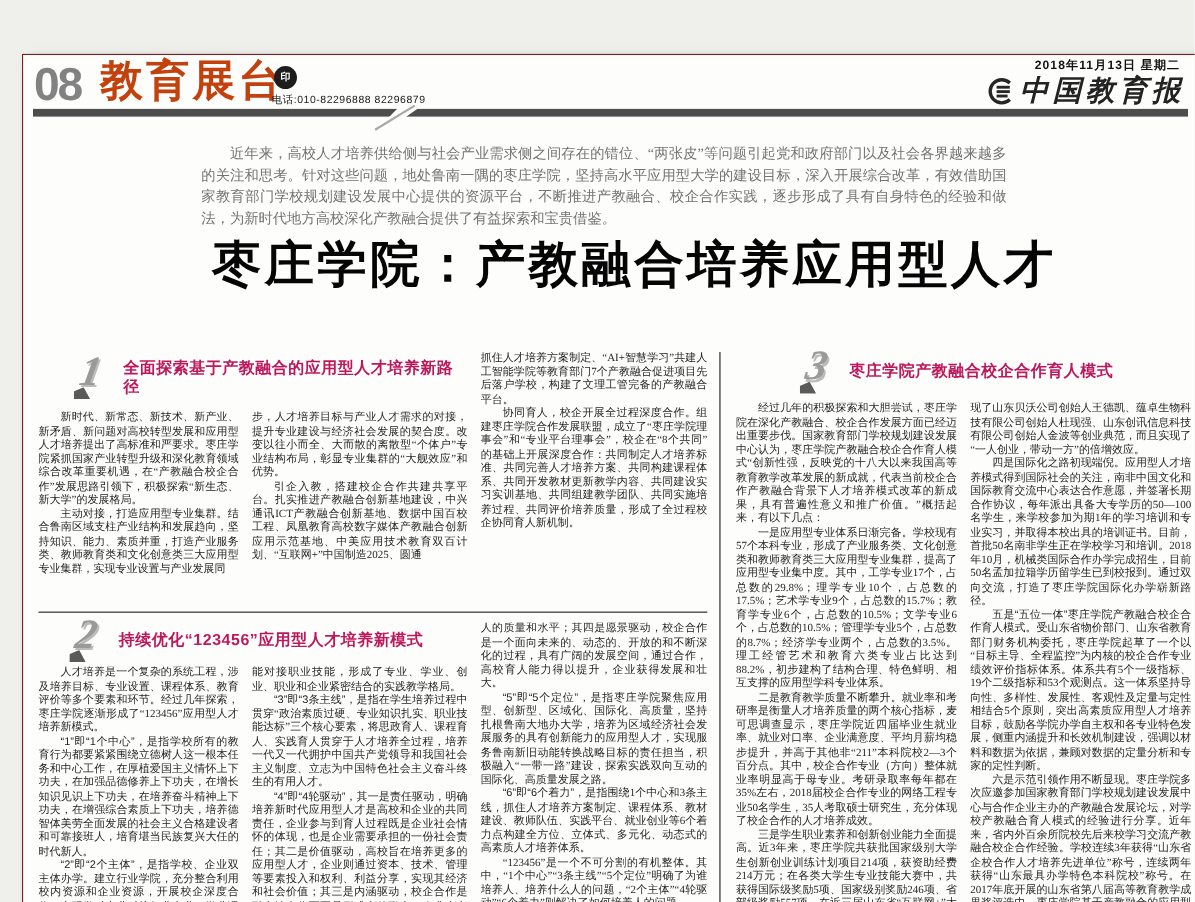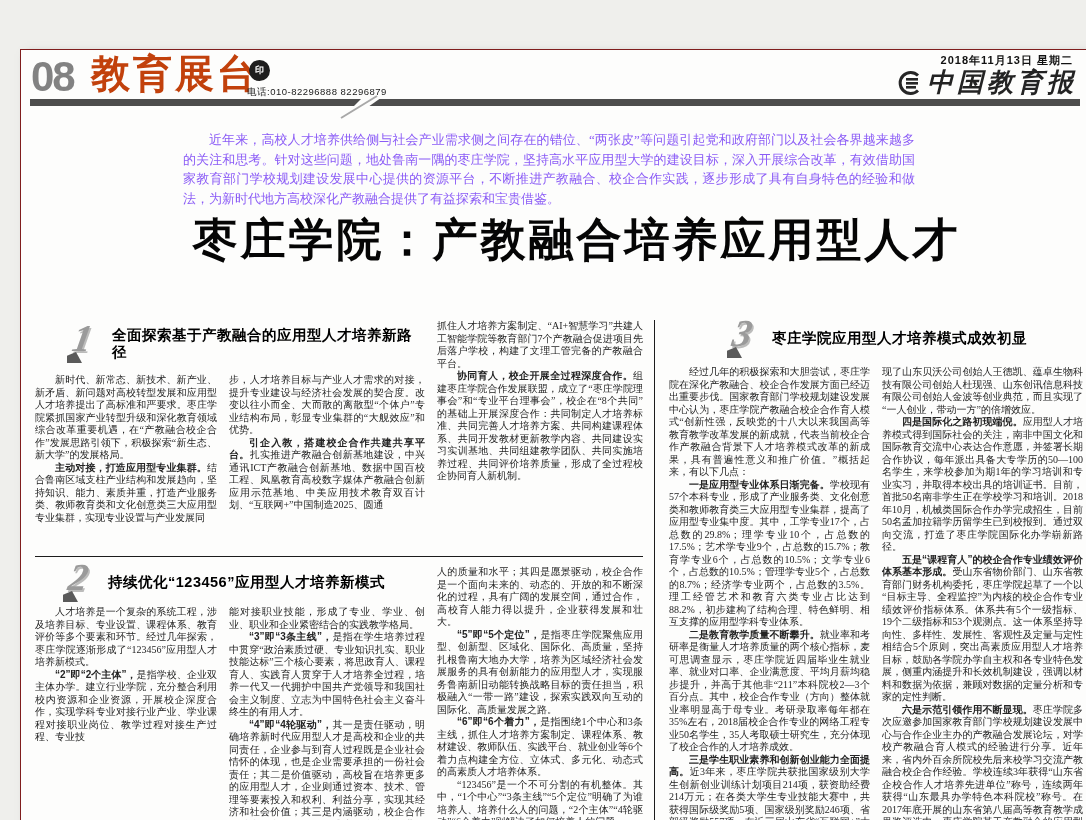--- a/index.html
+++ b/index.html
@@ -27,59 +27,59 @@
   .phone { position:absolute; left:226px; top:37px;
     font:400 9.5px/1 "Liberation Sans",sans-serif; color:#1a1a1a; letter-spacing:.5px; }
   .date { position:absolute; right:16px; top:5px;
     font:700 11px/1 "Liberation Sans",sans-serif; color:#111; letter-spacing:1px; }
   .logo { position:absolute; right:12px; top:20px; display:flex; align-items:flex-end; gap:4px; }
   .logo-text { font:700 italic 26px/1 "Liberation Serif",serif; color:#232323; letter-spacing:4px; }
   .rule-bar { position:absolute; left:9px; right:9px; top:49px; height:7px; background:#4d4d4d; }
   .swoosh { position:absolute; left:275px; top:-8px; }
   
   .intro { position:absolute; left:162px; top:80px; width:732px;
-    font:500 13px/19.5px "Liberation Serif",serif; color:#8b5cf6; text-align:justify; }
+    font:500 13px/19.5px "Liberation Serif",serif; color:#737373; text-align:justify; }
   .intro p { margin:0; text-indent:2em; }
   .headline { position:absolute; left:0; right:0; top:164px; margin:0; text-align:center;
     font:900 45px/1.15 "Liberation Sans","DejaVu Sans",sans-serif;
     color:#050505; letter-spacing:3px;padding-left:43px; }
   
   .content { position:absolute; left:14px; top:262px; width:1048px; height:538px; }
   .left-region { position:absolute; left:0; top:0; width:608px; height:538px; }
   .v-divider { position:absolute; left:619px; top:8px; bottom:4px; width:0; border-left:1px solid #1c1c1c; }
   .right-region { position:absolute; left:634px; top:4px; width:414px; height:534px; }
   .h-rule { position:absolute; left:0; top:244px; width:608px; border-top:1px solid #1c1c1c; }
   .sec { position:absolute; width:100%; }
   .sec1 { top:6px; height:236px; }
   .sec2 { top:252px; height:286px; }
   .pair { position:absolute; left:0; top:0; width:390px; height:100%; }
   .sec-header { display:flex; align-items:center; gap:9px; }
   .sec1 .sec-header { height:52px; padding-left:30px; }
   .sec2 .sec-header { height:38px; padding-left:26px; }
   .sec3 .sec-header { height:46px; padding-left:56px; }
-  .sec-title { font:700 14.5px/1.2 "Liberation Sans","DejaVu Sans",sans-serif; color:#000000; letter-spacing:.5px; }
+  .sec-title { font:700 14.5px/1.2 "Liberation Sans","DejaVu Sans",sans-serif; color:#be185d; letter-spacing:.5px; }
   .sec-num { position:relative; width:38px; height:42px; flex:none; }
   .sec-num .digit { position:absolute; left:8px; top:-4px;
     font:italic 700 38px/1 "Liberation Serif",serif; color:#9a9a9a;
     transform:skewX(-10deg); text-shadow:2px 2px 0 rgba(90,90,90,.4); }
   .sec-num .numbase { position:absolute; left:2px; bottom:2px; width:15px; height:11px;
     background:#5a5a5a; clip-path:polygon(0 35%,60% 0,100% 100%,0 100%); }
   .pair-cols { position:absolute; left:0; bottom:0; display:flex; gap:12px; }
   .sec1 .pair-cols { top:56px; }
   .sec2 .pair-cols { top:42px;justify-content:space-between; }
   .col { font:400 10px/12.5px "Liberation Serif",serif; color:#242424;
     text-align:justify; overflow:hidden; height:100%; }
   .w1 { width:182px; } .w2 { width:196px; }
   .col-c { position:absolute; left:402px; top:2px; bottom:2px; width:206px; }
   .sec3 { position:relative; height:100%; }
   .sec3 .pair-cols { top:50px; left:0; right:0; bottom:0; }
   .sec3 .col { width:201px; }
   .para { margin:0; text-indent:2em; }
   .para.cont { text-indent:0; }
-  .lead { font-family:"Liberation Sans","DejaVu Sans",sans-serif; font-weight:700; }
+  .lead { font-family:"Liberation Sans","DejaVu Sans",sans-serif; font-weight:400; }
   .byline { margin:1px 0 0; text-indent:2em;
     font:700 10px/13.5px "Liberation Sans","DejaVu Sans",sans-serif; color:#151515; }
 </style>
 </head>
 <body>
 
 <div class="page">
 
   <p class="page-num">08</p>
   <h1 class="section-name">教育展台</h1>
@@ -143,20 +143,21 @@
             <div class="sec-header">
               <span class="sec-num">
                 <span class="digit">2</span>
                 <span class="numbase"></span>
               </span>
               <span class="sec-title">持续优化“123456”应用型人才培养新模式</span>
             </div>
             <div class="pair-cols">
               <div class="col w1">
                 <p class="para">人才培养是一个复杂的系统工程，涉及培养目标、专业设置、课程体系、教育评价等多个要素和环节。经过几年探索，枣庄学院逐渐形成了“123456”应用型人才培养新模式。</p>
+                <p class="para"><b class="lead">“1”即“1个中心”，</b>是指学校所有的教育行为都要紧紧围绕立德树人这一根本任务和中心工作，在厚植爱国主义情怀上下功夫，在加强品德修养上下功夫，在增长知识见识上下功夫，在培养奋斗精神上下功夫，在增强综合素质上下功夫，培养德智体美劳全面发展的社会主义合格建设者和可靠接班人，培育堪当民族复兴大任的时代新人。</p>
                 <p class="para"><b class="lead">“2”即“2个主体”，</b>是指学校、企业双主体办学。建立行业学院，充分整合利用校内资源和企业资源，开展校企深度合作，实现学科专业对接行业产业、学业课程对接职业岗位、教学过程对接生产过程、专业技</p>
               </div>
               <div class="col w2">
                 <p class="para cont">能对接职业技能，形成了专业、学业、创业、职业和企业紧密结合的实践教学格局。</p>
                 <p class="para"><b class="lead">“3”即“3条主线”，</b>是指在学生培养过程中贯穿“政治素质过硬、专业知识扎实、职业技能达标”三个核心要素，将思政育人、课程育人、实践育人贯穿于人才培养全过程，培养一代又一代拥护中国共产党领导和我国社会主义制度、立志为中国特色社会主义奋斗终生的有用人才。</p>
                 <p class="para"><b class="lead">“4”即“4轮驱动”，</b>其一是责任驱动，明确培养新时代应用型人才是高校和企业的共同责任，企业参与到育人过程既是企业社会情怀的体现，也是企业需要承担的一份社会责任；其二是价值驱动，高校旨在培养更多的应用型人才，企业则通过资本、技术、管理等要素投入和权利、利益分享，实现其经济和社会价值；其三是内涵驱动，校企合作是融合性合作而不是形式上的联合，企业全方位参与育人过程，帮助学校提升育</p>
               </div>
             </div>
           </div>
           <div class="col col-c">
@@ -168,33 +169,33 @@
         </section>
       </div>
     <div class="v-divider"></div>
     <div class="right-region" id="right-region">
         <section class="sec3">
           <div class="sec-header">
             <span class="sec-num">
               <span class="digit">3</span>
               <span class="numbase"></span>
             </span>
-            <span class="sec-title">枣庄学院应用型人才培养模式成效初显</span>
+            <span class="sec-title">枣庄学院产教融合校企合作育人模式</span>
           </div>
           <div class="pair-cols">
             <div class="col ">
               <p class="para">经过几年的积极探索和大胆尝试，枣庄学院在深化产教融合、校企合作发展方面已经迈出重要步伐。国家教育部门学校规划建设发展中心认为，枣庄学院产教融合校企合作育人模式“创新性强，反映党的十八大以来我国高等教育教学改革发展的新成就，代表当前校企合作产教融合背景下人才培养模式改革的新成果，具有普遍性意义和推广价值。”概括起来，有以下几点：</p>
               <p class="para"><b class="lead">一是应用型专业体系日渐完备。</b>学校现有57个本科专业，形成了产业服务类、文化创意类和教师教育类三大应用型专业集群，提高了应用型专业集中度。其中，工学专业17个，占总数的29.8%；理学专业10个，占总数的17.5%；艺术学专业9个，占总数的15.7%；教育学专业6个，占总数的10.5%；文学专业6个，占总数的10.5%；管理学专业5个，占总数的8.7%；经济学专业两个，占总数的3.5%。理工经管艺术和教育六类专业占比达到88.2%，初步建构了结构合理、特色鲜明、相互支撑的应用型学科专业体系。</p>
               <p class="para"><b class="lead">二是教育教学质量不断攀升。</b>就业率和考研率是衡量人才培养质量的两个核心指标，麦可思调查显示，枣庄学院近四届毕业生就业率、就业对口率、企业满意度、平均月薪均稳步提升，并高于其他非“211”本科院校2—3个百分点。其中，校企合作专业（方向）整体就业率明显高于母专业。考研录取率每年都在35%左右，2018届校企合作专业的网络工程专业50名学生，35人考取硕士研究生，充分体现了校企合作的人才培养成效。</p>
               <p class="para"><b class="lead">三是学生职业素养和创新创业能力全面提高。</b>近3年来，枣庄学院共获批国家级别大学生创新创业训练计划项目214项，获资助经费214万元；在各类大学生专业技能大赛中，共获得国际级奖励5项、国家级别奖励246项、省部级奖励557项。在近三届山东省“互联网+”大学生创新创业大赛中，获得了2银4铜的好成绩，在省内同类院校中名列前茅。毕业生中涌</p>
             </div>
             <div class="col ">
               <p class="para cont">现了山东贝沃公司创始人王德凯、蕴卓生物科技有限公司创始人杜现强、山东创讯信息科技有限公司创始人金波等创业典范，而且实现了“一人创业，带动一方”的倍增效应。</p>
               <p class="para"><b class="lead">四是国际化之路初现端倪。</b>应用型人才培养模式得到国际社会的关注，南非中国文化和国际教育交流中心表达合作意愿，并签署长期合作协议，每年派出具备大专学历的50—100名学生，来学校参加为期1年的学习培训和专业实习，并取得本校出具的培训证书。目前，首批50名南非学生正在学校学习和培训。2018年10月，机械类国际合作办学完成招生，目前50名孟加拉籍学历留学生已到校报到。通过双向交流，打造了枣庄学院国际化办学崭新路径。</p>
-              <p class="para"><b class="lead">五是“课程育人”的校企合作专业绩效评价体系基本形成。</b>受山东省物价部门、山东省教育部门财务机构委托，枣庄学院起草了一个以“目标主导、全程监控”为内核的校企合作专业绩效评价指标体系。体系共有5个一级指标、19个二级指标和53个观测点。这一体系坚持导向性、多样性、发展性、客观性及定量与定性相结合5个原则，突出高素质应用型人才培养目标，鼓励各学院办学自主权和各专业特色发展，侧重内涵提升和长效机制建设，强调以材料和数据为依据，兼顾对数据的定量分析和专家的定性判断。</p>
+              <p class="para"><b class="lead">五是“五位一体”枣庄学院产教融合校企合作育人模式。</b>受山东省物价部门、山东省教育部门财务机构委托，枣庄学院起草了一个以“目标主导、全程监控”为内核的校企合作专业绩效评价指标体系。体系共有5个一级指标、19个二级指标和53个观测点。这一体系坚持导向性、多样性、发展性、客观性及定量与定性相结合5个原则，突出高素质应用型人才培养目标，鼓励各学院办学自主权和各专业特色发展，侧重内涵提升和长效机制建设，强调以材料和数据为依据，兼顾对数据的定量分析和专家的定性判断。</p>
               <p class="para"><b class="lead">六是示范引领作用不断显现。</b>枣庄学院多次应邀参加国家教育部门学校规划建设发展中心与合作企业主办的产教融合发展论坛，对学校产教融合育人模式的经验进行分享。近年来，省内外百余所院校先后来校学习交流产教融合校企合作经验。学校连续3年获得“山东省企校合作人才培养先进单位”称号，连续两年获得“山东最具办学特色本科院校”称号。在2017年底开展的山东省第八届高等教育教学成果奖评选中，枣庄学院基于产教融合的应用型人才培养模式改革与创新荣获一等奖。</p>
               <p class="byline">（枣庄学院党委书记、教授曹胜强　校长、教授李东）</p>
             </div>
           </div>
         </section>
       </div>
   </main>
 </div>
 
 </body></html>

